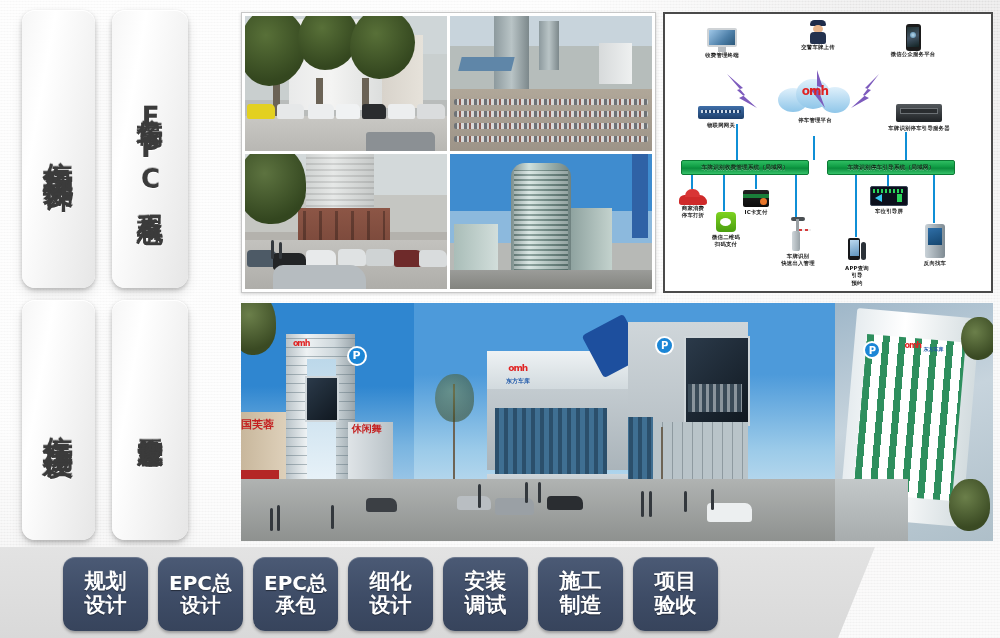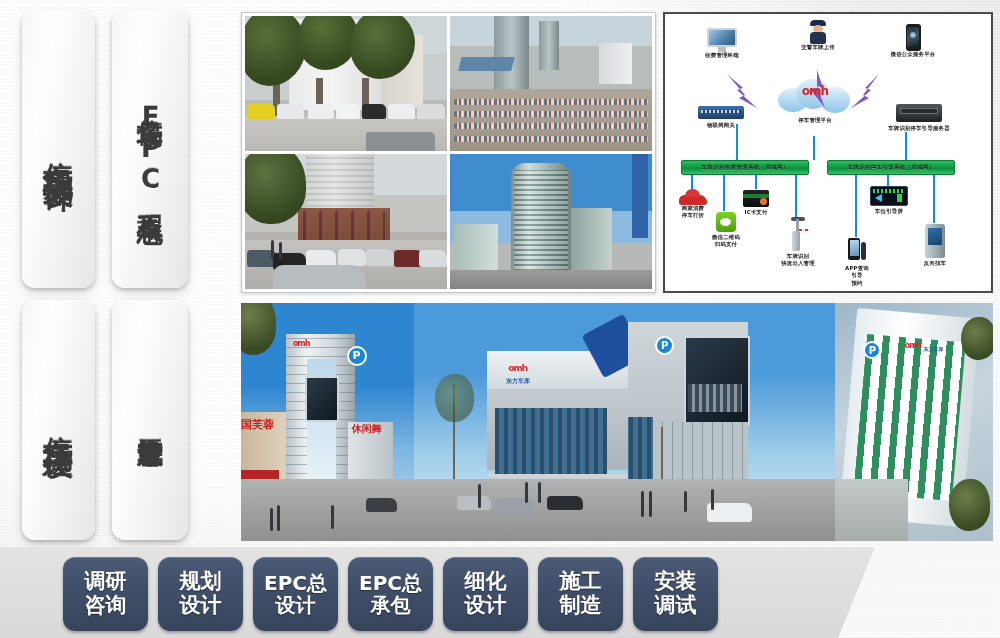--- a/index.html
+++ b/index.html
@@ -522,42 +522,42 @@
       <div style="position:absolute;left:56%;top:18%;font-size:5px;font-weight:700;color:#1a55a8;">东方车库</div>
       <div class="tree2" style="right:-2%;top:6%;width:22%;height:18%;"></div>
       <div class="tree2" style="right:2%;bottom:4%;width:26%;height:22%;"></div>
       <div style="position:absolute;left:0;bottom:0;width:46%;height:26%;background:linear-gradient(#c3c8c9,#a7acad);"></div>
     </div>
   </div>
 
   <div id="band"></div>
   <div id="steps">
     <div class="step">
-      <span class="lbl">调研
-咨询</span>
-      </div>
-    <div class="step">
       <span class="lbl">规划
 设计</span>
       </div>
     <div class="step">
       <span class="lbl lat">EPC总
 设计</span>
       </div>
     <div class="step">
       <span class="lbl lat">EPC总
 承包</span>
       </div>
     <div class="step">
       <span class="lbl">细化
 设计</span>
       </div>
     <div class="step">
+      <span class="lbl">安装
+调试</span>
+      </div>
+    <div class="step">
       <span class="lbl">施工
 制造</span>
       </div>
     <div class="step">
-      <span class="lbl">安装
-调试</span>
+      <span class="lbl">项目
+验收</span>
       </div>
   </div>
 
 </div>
 
 </body></html>

